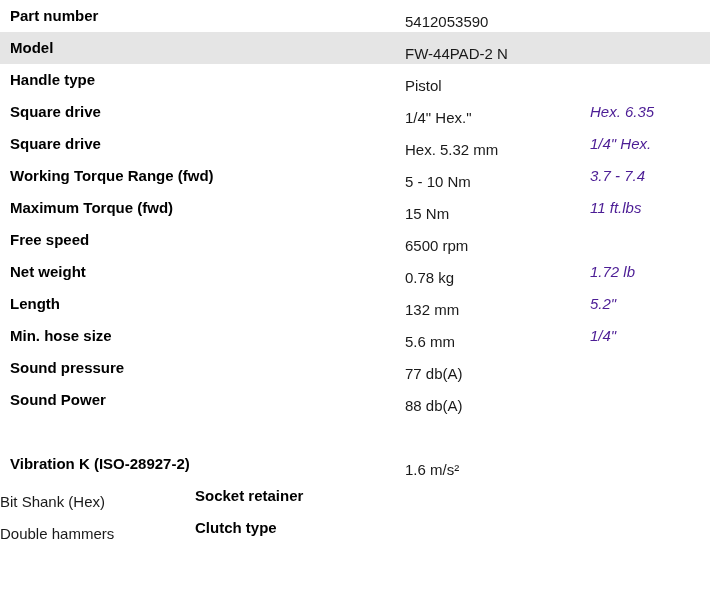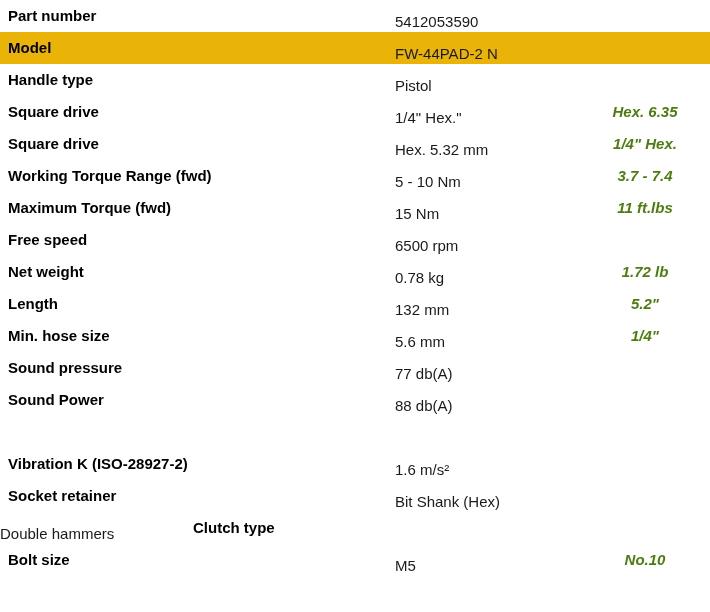--- a/index.html
+++ b/index.html
@@ -15,47 +15,46 @@
     background: #ffffff;
   }
   .row {
     display: flex;
     align-items: center;
     height: 32px;
     width: 710px;
     box-sizing: border-box;
   }
   .row.highlight {
-    background: #eab308;
+    background: #e5e5e5;
   }
   .cell {
     font-size: 15px;
     line-height: 32px;
     white-space: nowrap;
     overflow: hidden;
     box-sizing: border-box;
   }
   .cell.label {
     width: 395px;
-    padding-left: 8px;
     font-weight: bold;
     color: #000000;
+    margin-left: 10px;
   }
   .cell.value {
     width: 185px;
     color: #1a1a1a;
     font-weight: normal;
     margin-top: 12px;
   }
   .cell.imperial {
     flex: 1;
-    color: #4d7c0f;
+    color: #4c1d95;
     font-style: italic;
-    font-weight: bold;
-    text-align: center;
+    font-weight: normal;
   }
 </style>
 </head>
 <body>
 
 <div class="spec-table" id="rows">
   <div class="row">
     <div class="cell label">Part number</div>
     <div class="cell value">5412053590</div>
     <div class="cell imperial"></div>
@@ -138,29 +137,24 @@
     <div class="cell imperial"></div>
   </div>
 
   <div class="row">
     <div class="cell label">Vibration K (ISO-28927-2)</div>
     <div class="cell value">1.6 m/s²</div>
     <div class="cell imperial"></div>
   </div>
 
   <div class="row">
+    <div class="cell value">Bit Shank (Hex)</div>
     <div class="cell label">Socket retainer</div>
-    <div class="cell value">Bit Shank (Hex)</div>
     <div class="cell imperial"></div>
   </div>
 
   <div class="row">
     <div class="cell value">Double hammers</div>
     <div class="cell label">Clutch type</div>
     <div class="cell imperial"></div>
   </div>
 
-  <div class="row">
-    <div class="cell label">Bolt size</div>
-    <div class="cell value">M5</div>
-    <div class="cell imperial">No.10</div>
-  </div>
 </div>
 
 </body></html>

